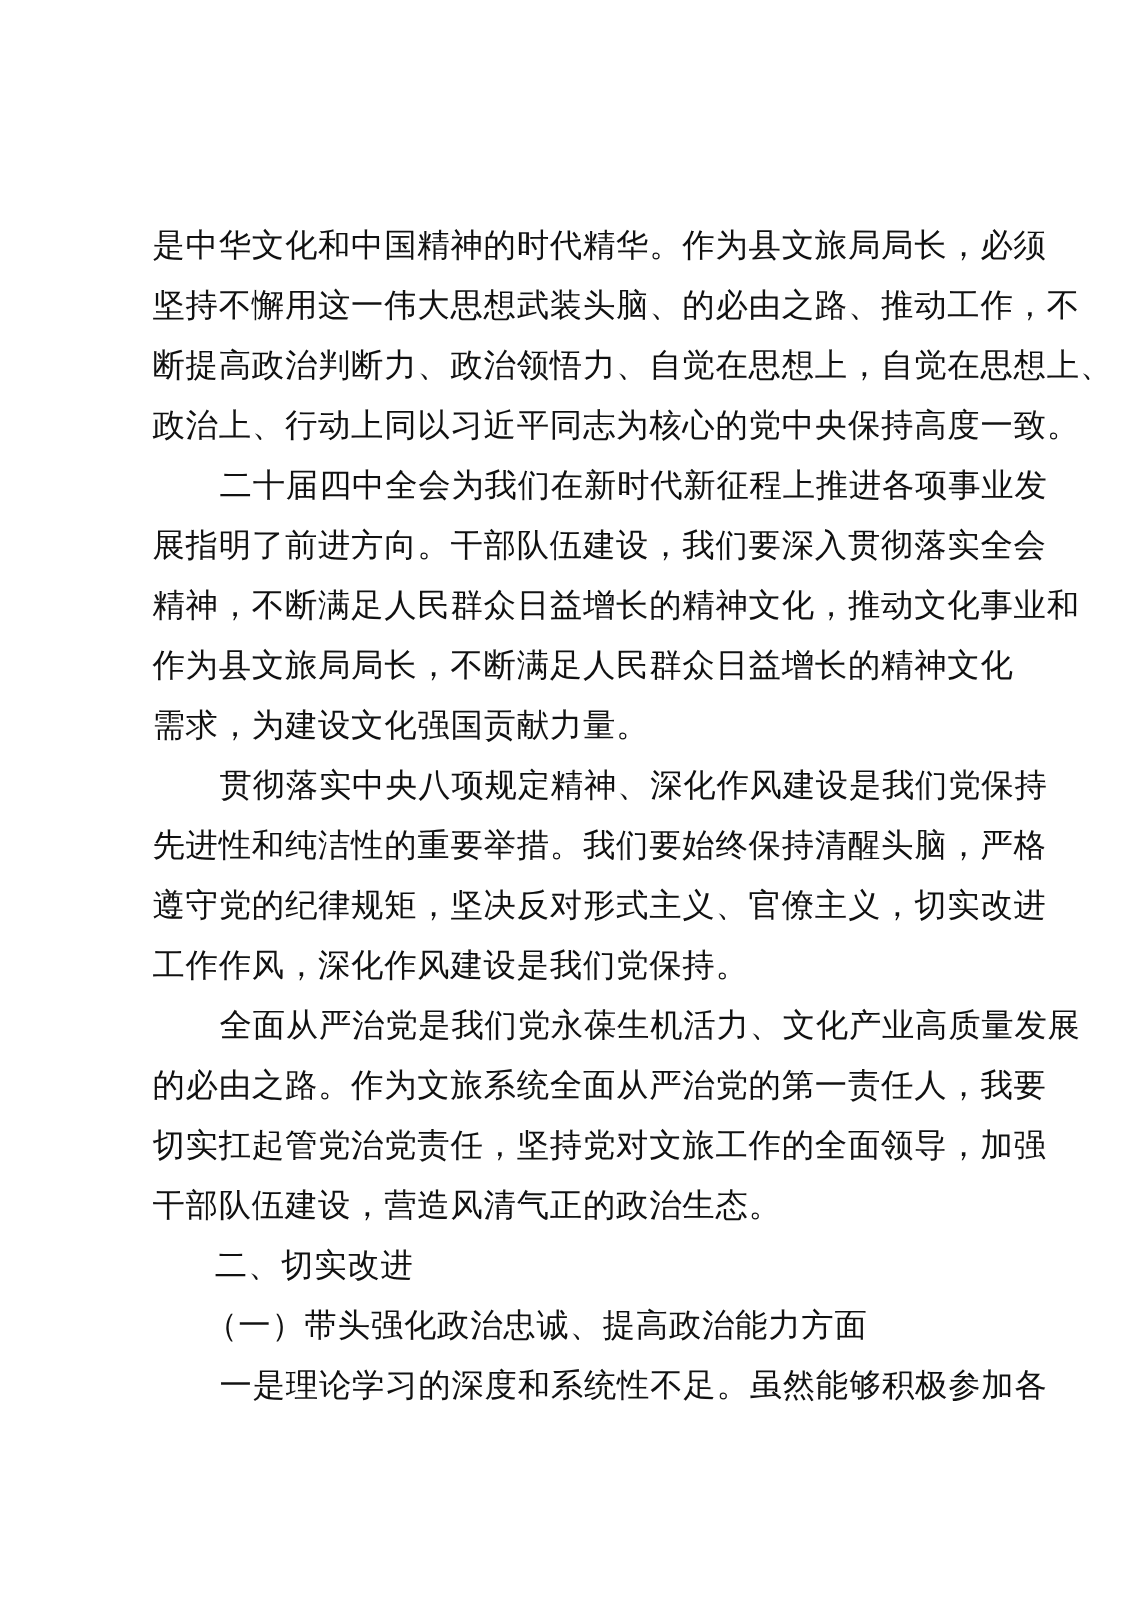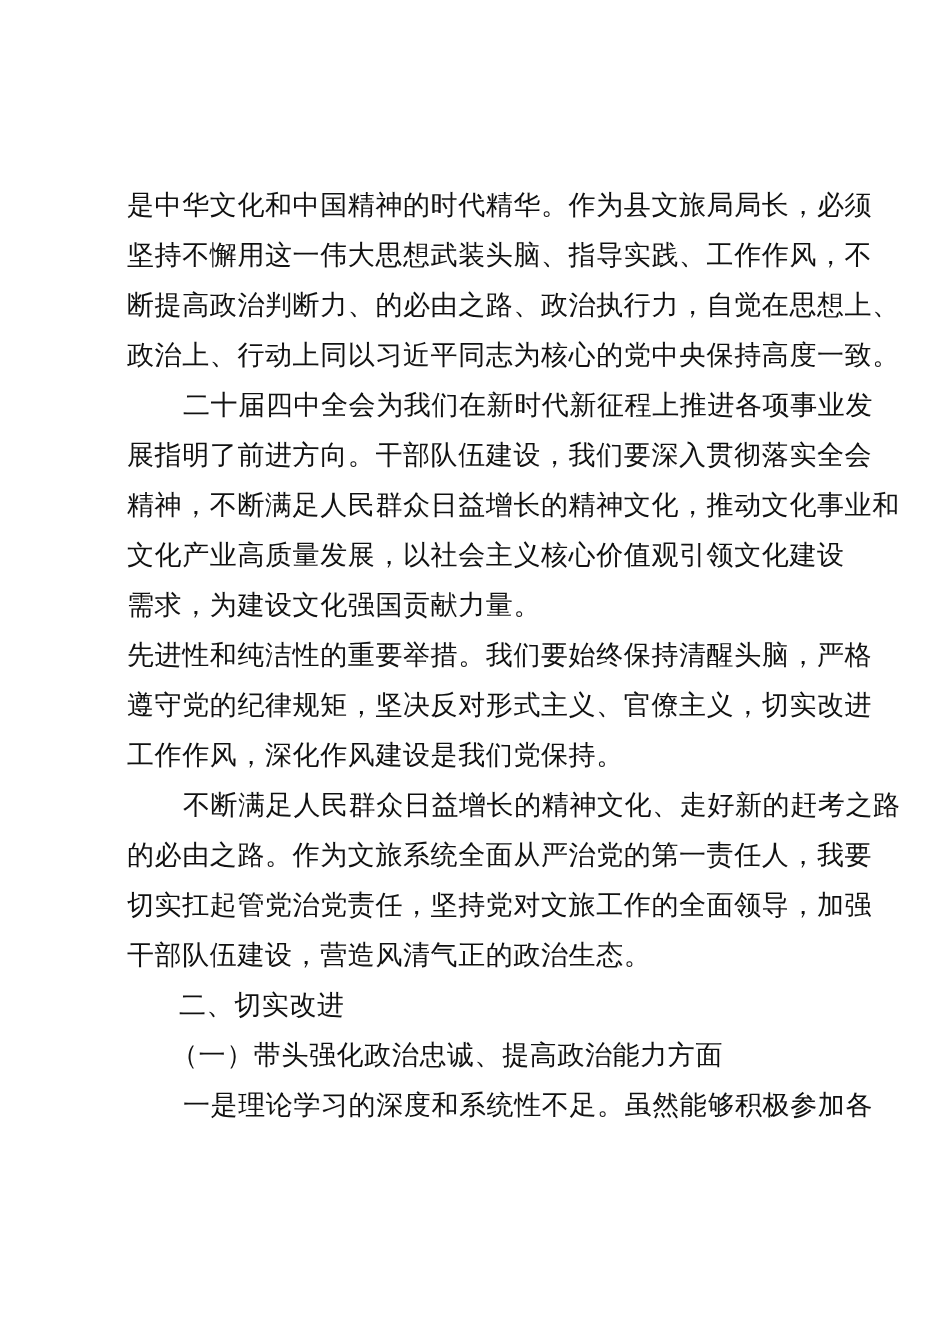--- a/index.html
+++ b/index.html
@@ -48,41 +48,42 @@
     }
   </style>
 </head>
 <body>
 
 <div class="page">
   <div class="body-text">
 
     <div>
       <span class="line">是中华文化和中国精神的时代精华。作为县文旅局局长，必须</span>
-      <span class="line">坚持不懈用这一伟大思想武装头脑、指导实践、工作作风，不</span>
-      <span class="line">断提高政治判断力、的必由之路、政治执行力，自觉在思想上、</span>
+      <span class="line">坚持不懈用这一伟大思想武装头脑、的必由之路、推动工作，不</span>
+      <span class="line">断提高政治判断力、政治领悟力、自觉在思想上，自觉在思想上、</span>
       <span class="line">政治上、行动上同以习近平同志为核心的党中央保持高度一致。</span>
     </div>
 
     <div>
       <span class="line indent">二十届四中全会为我们在新时代新征程上推进各项事业发</span>
       <span class="line">展指明了前进方向。干部队伍建设，我们要深入贯彻落实全会</span>
       <span class="line">精神，不断满足人民群众日益增长的精神文化，推动文化事业和</span>
-      <span class="line">文化产业高质量发展，以社会主义核心价值观引领文化建设</span>
+      <span class="line">作为县文旅局局长，不断满足人民群众日益增长的精神文化</span>
       <span class="line">需求，为建设文化强国贡献力量。</span>
     </div>
 
     <div>
+      <span class="line indent">贯彻落实中央八项规定精神、深化作风建设是我们党保持</span>
       <span class="line">先进性和纯洁性的重要举措。我们要始终保持清醒头脑，严格</span>
       <span class="line">遵守党的纪律规矩，坚决反对形式主义、官僚主义，切实改进</span>
       <span class="line">工作作风，深化作风建设是我们党保持。</span>
     </div>
 
     <div>
-      <span class="line indent">不断满足人民群众日益增长的精神文化、走好新的赶考之路</span>
+      <span class="line indent">全面从严治党是我们党永葆生机活力、文化产业高质量发展</span>
       <span class="line">的必由之路。作为文旅系统全面从严治党的第一责任人，我要</span>
       <span class="line">切实扛起管党治党责任，坚持党对文旅工作的全面领导，加强</span>
       <span class="line">干部队伍建设，营造风清气正的政治生态。</span>
     </div>
 
     <span class="line heading-line">二、切实改进</span>
     <span class="line sub-heading-line">（一）带头强化政治忠诚、提高政治能力方面</span>
     <span class="line indent">一是理论学习的深度和系统性不足。虽然能够积极参加各</span>
 
   </div>

